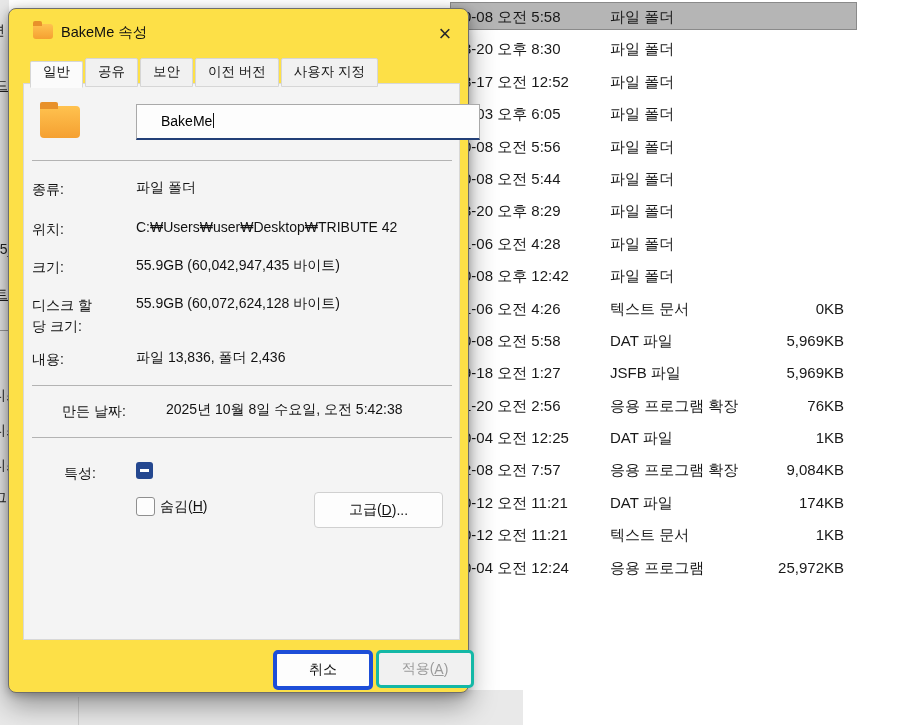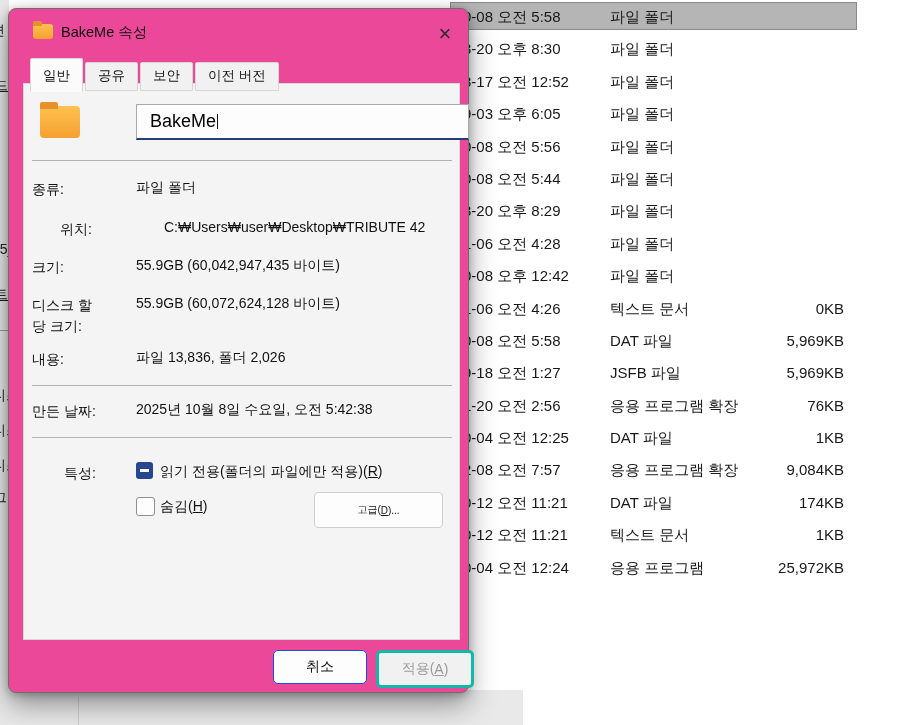--- a/index.html
+++ b/index.html
@@ -26,77 +26,77 @@
   
   .explorer{position:absolute;left:440px;top:2px;right:0;z-index:1;font-size:15px;color:#191919;}
   .ex-row{position:relative;height:32.4px;line-height:30px;}
   .ex-row:first-child::before{content:"";position:absolute;left:10px;right:43px;top:0;bottom:4px;
     background:#b5b5b5;border:1px solid #8a8a8a;}
   .ex-date{position:absolute;left:23px;z-index:2;white-space:nowrap;}
   .ex-type{position:absolute;left:170px;z-index:2;white-space:nowrap;}
   .ex-size{position:absolute;right:56px;z-index:2;white-space:nowrap;}
 
   
-  .dialog{position:absolute;left:8px;top:8px;width:459px;height:683px;background:#ec4899;
+  .dialog{position:absolute;left:8px;top:8px;width:459px;height:683px;background:#fde047;
     border:1px solid #6e6e6e;border-radius:8px;z-index:10;
     box-shadow:0 12px 28px rgba(0,0,0,.38),0 2px 8px rgba(0,0,0,.25);}
   .titlebar{position:absolute;left:0;top:0;right:0;height:48px;}
   .title-icon{position:absolute;left:24px;top:15px;width:20px;height:15px;}
   .title-text{position:absolute;left:52px;top:14px;font-size:14.5px;color:#101010;}
   .close-btn{position:absolute;right:6px;top:10px;width:34px;height:30px;display:flex;
     align-items:center;justify-content:center;font-size:22px;font-weight:300;color:#2a2a2a;cursor:default;}
 
   
   .folder{position:relative;background:linear-gradient(180deg,#ffc24f 0%,#f5a031 100%);
     border-radius:2px 3px 3px 3px;}
   .folder::before{content:"";position:absolute;left:0;top:-3px;width:45%;height:5px;
     background:#e8912b;border-radius:2px 2px 0 0;}
   .folder-lg{position:absolute;left:16px;top:22px;width:40px;height:32px;border-radius:3px 4px 4px 4px;}
   .folder-lg.folder::before{top:-4px;height:7px;}
 
   
   .tabs{position:absolute;left:21px;top:49px;display:flex;align-items:flex-end;z-index:3;}
   .tab{font-size:13.5px;color:#151515;background:#f1f1f1;border:1px solid #d6d6d6;
     padding:4px 12px 5px 12px;margin-right:2px;border-radius:2px 2px 0 0;}
-  .tab.active{background:#fbfbfb;border-bottom:1px solid #fbfbfb;padding-top:8px;padding-bottom:6px;
+  .tab.active{background:#fbfbfb;border-bottom:1px solid #fbfbfb;padding-top:1px;padding-bottom:6px;
     margin-bottom:-1px;}
 
   
   .page{position:absolute;left:14px;top:74px;width:435px;height:555px;background:#f4f4f4;
     border:1px solid #d8d8d8;z-index:2;}
   .name-input{position:absolute;left:112px;top:20px;width:318px;height:33px;background:#fdfdfd;
-    border:1px solid #a9a9a9;border-bottom:2px solid #223f77;font-size:18px;color:#000;
-    line-height:33px;padding-left:13px;}
+    border:1px solid #a9a9a9;border-bottom:2px solid #223f77;font-size:14px;color:#000;
+    line-height:33px;padding-left:24px;}
   .name-text::after{content:"";display:inline-block;width:1px;height:15px;background:#111;
     margin-left:1px;vertical-align:-2px;}
   .sep{position:absolute;left:8px;width:420px;height:1px;background:#b3b3b3;}
   .sep1{top:76px;} .sep2{top:301px;} .sep3{top:353px;}
   .field-label{position:absolute;left:8px;width:96px;font-size:14px;color:#121212;white-space:pre-line;line-height:21px;}
   .field-value{position:absolute;left:112px;font-size:14px;color:#121212;white-space:nowrap;}
-  .fl0,.fv0{top:95px;} .fl1,.fv1{top:135px;margin-left:28px;} .fl2,.fv2{top:173px;} .fl3,.fv3{top:211px;}
-  .fl4,.fv4{top:265px;} .fl5,.fv5{top:317px;} .fl6{top:379px;text-align:center;}
+  .fl0,.fv0{top:95px;} .fl1,.fv1{top:135px;} .fl2,.fv2{top:173px;} .fl3,.fv3{top:211px;}
+  .fl4,.fv4{top:265px;} .fl5,.fv5{top:317px;margin-left:30px;} .fl6{top:379px;text-align:center;}
 
   .checkbox{position:absolute;width:17px;height:17px;border-radius:3px;}
   .cb-readonly{left:112px;top:378px;background:#24478f;}
   .cb-readonly::after{content:"";position:absolute;left:4px;top:7px;width:9px;height:2.5px;background:#fff;}
   .cb-hidden{left:112px;top:413px;background:#fdfdfd;border:1px solid #8f8f8f;}
   .cb-label{position:absolute;font-size:14px;color:#121212;white-space:nowrap;}
   .cbl-readonly{left:136px;top:379px;}
   .cbl-hidden{left:136px;top:414px;}
   .key-u{text-decoration:underline;}
 
   .adv-btn{position:absolute;left:290px;top:408px;width:127px;height:34px;background:#fdfdfd;
-    border:1px solid #d0d0d0;border-radius:4px;font-size:10px;color:#121212;
+    border:1px solid #d0d0d0;border-radius:4px;font-size:14px;color:#121212;
     display:flex;align-items:center;justify-content:center;}
 
   
   .btn{position:absolute;top:641px;width:92px;height:32px;border-radius:5px;font-size:14px;
     display:flex;align-items:center;justify-content:center;color:#121212;}
   .btn-ok{left:160px;background:#fdfdfd;border:2px solid #4d6cb0;}
-  .btn-cancel{left:264px;background:#fdfdfd;border:1px solid #1d4ed8;}
+  .btn-cancel{left:264px;background:#fdfdfd;border:4px solid #1d4ed8;}
   .btn-apply{left:367px;background:#f1f1f1;border:3px solid #14b8a6;color:#9b9b9b;}
 </style>
 </head>
 <body>
 
 <div class="screen">
 
   <div class="bg-left">
     <span class="frag f0">면</span>
     <span class="frag f1">드</span>
@@ -209,46 +209,46 @@
       <div class="title-icon folder"></div>
       <div class="title-text">BakeMe 속성</div>
       <div class="close-btn">×</div>
     </div>
 
     <div class="tabs">
       <div class="tab active">일반</div>
       <div class="tab">공유</div>
       <div class="tab">보안</div>
       <div class="tab">이전 버전</div>
+      <div class="tab">사용자 지정</div>
     </div>
 
     <div class="page">
       <div class="folder-lg folder"></div>
       <div class="name-input"><span class="name-text">BakeMe</span></div>
       <div class="sep sep1"></div>
 
       <div class="field-label fl0">종류:</div>
       <div class="field-value fv0">파일 폴더</div>
       <div class="field-label fl1">위치:</div>
       <div class="field-value fv1">C:₩Users₩user₩Desktop₩TRIBUTE 42</div>
       <div class="field-label fl2">크기:</div>
       <div class="field-value fv2">55.9GB (60,042,947,435 바이트)</div>
       <div class="field-label fl3">디스크 할
 당 크기:</div>
       <div class="field-value fv3">55.9GB (60,072,624,128 바이트)</div>
       <div class="field-label fl4">내용:</div>
-      <div class="field-value fv4">파일 13,836, 폴더 2,026</div>
+      <div class="field-value fv4">파일 13,836, 폴더 2,436</div>
       <div class="sep sep2"></div>
       <div class="field-label fl5">만든 날짜:</div>
       <div class="field-value fv5">2025년 10월 8일 수요일, 오전 5:42:38</div>
       <div class="sep sep3"></div>
 
       <div class="field-label fl6">특성:</div>
       <div class="checkbox cb-readonly"></div>
-      <div class="cb-label cbl-readonly"><span>읽기 전용(폴더의 파일에만 적용)(</span><span class="key-u">R</span><span>)</span></div>
       <div class="checkbox cb-hidden"></div>
       <div class="cb-label cbl-hidden"><span>숨김(</span><span class="key-u">H</span><span>)</span></div>
       <div class="adv-btn">
           <span>고급(</span>
           <span class="key-u">D</span>
           <span>)...</span>
         </div>
     </div>
 
     <div class="btn btn-cancel">취소</div>

